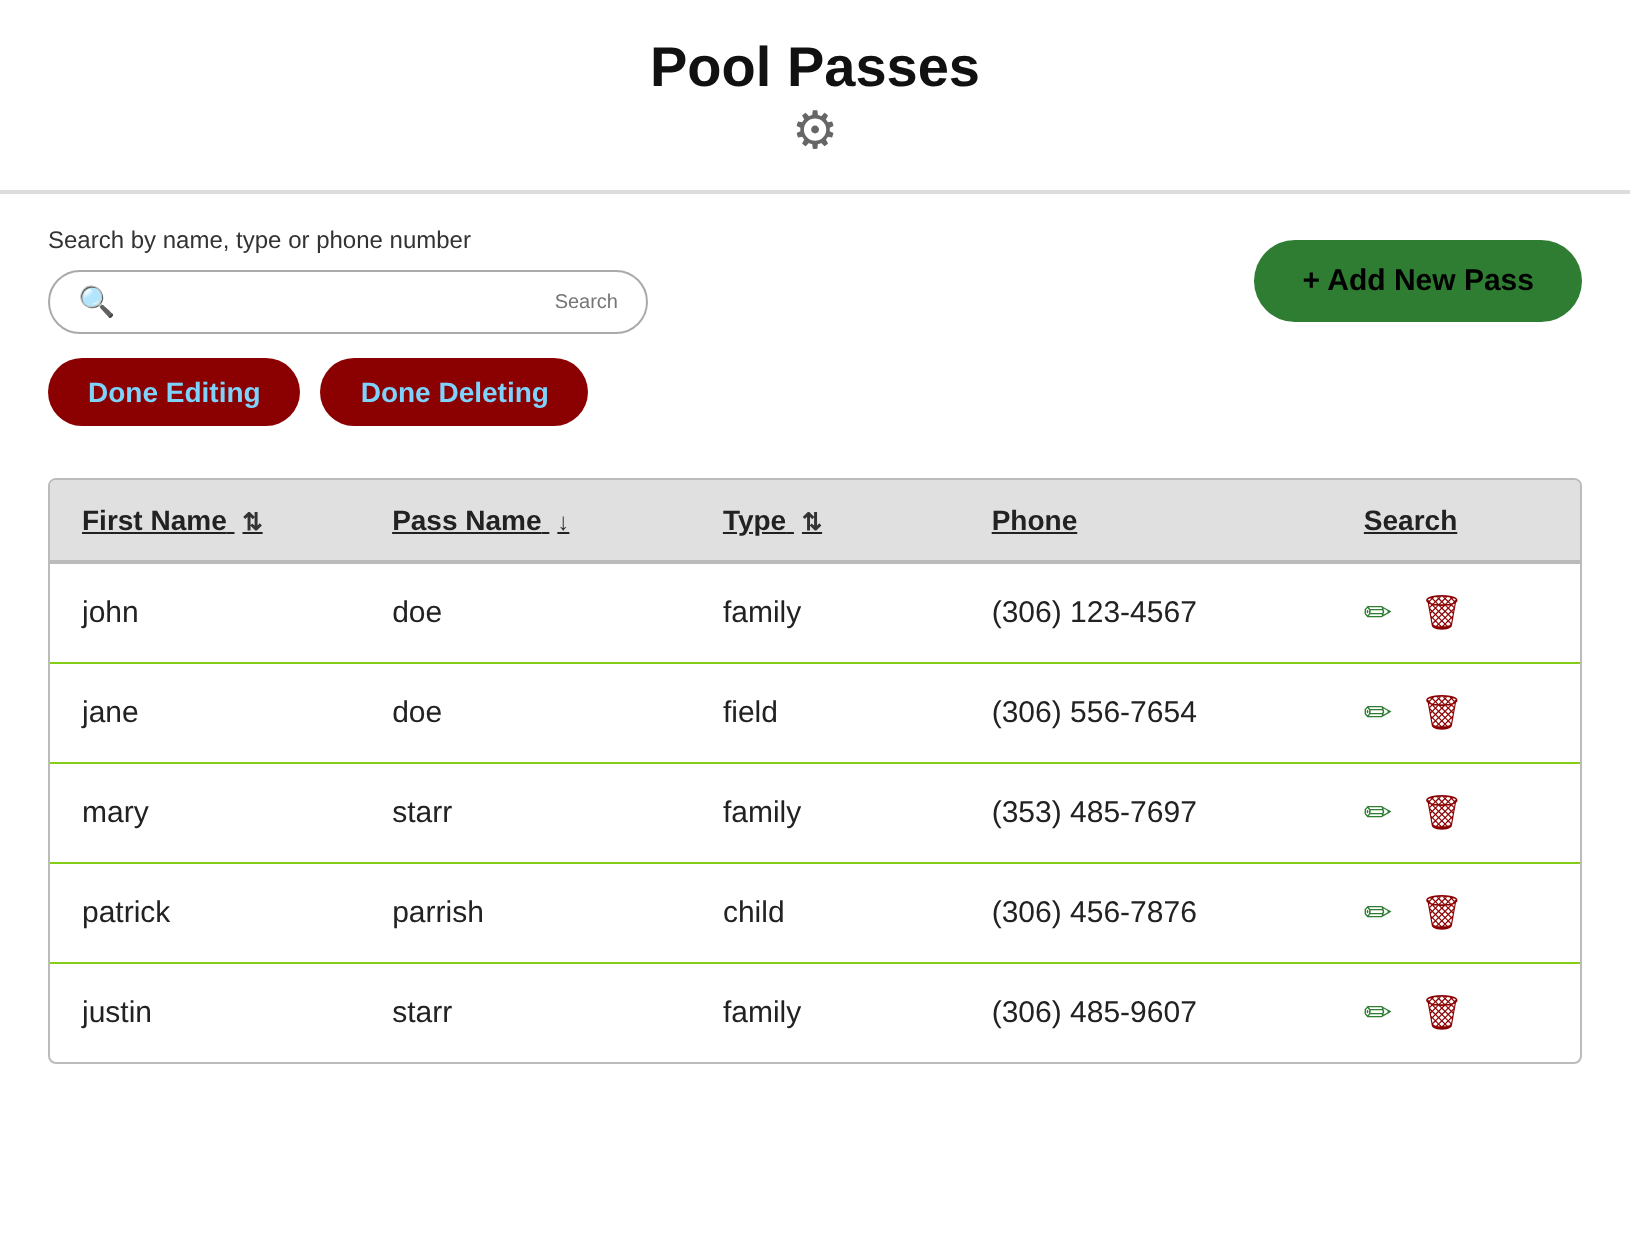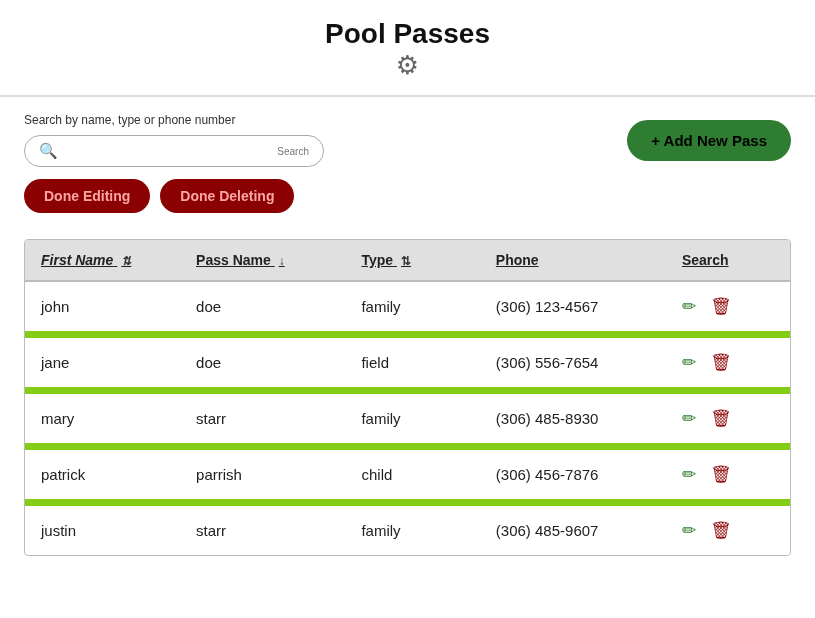--- a/index.html
+++ b/index.html
@@ -87,21 +87,21 @@
     }
 
     .action-buttons {
       display: flex;
       gap: 10px;
       margin-top: 12px;
     }
 
     .done-btn {
       background: #8b0000;
-      color: #fca5a5;
+      color: #7dd3fc;
       border: none;
       border-radius: 20px;
       padding: 9px 20px;
       font-size: 14px;
       font-weight: bold;
       cursor: pointer;
     }
 
     .table-container {
       margin: 16px 24px;
@@ -131,21 +131,21 @@
       cursor: pointer;
     }
 
     thead th .sort-icon {
       margin-left: 4px;
       font-size: 12px;
       color: #333;
     }
 
     tbody tr {
-      border-bottom: 7px solid #84cc16;
+      border-bottom: 1px solid #84cc16;
     }
 
     tbody tr:last-child {
       border-bottom: none;
     }
 
     tbody td {
       padding: 14px 16px;
       color: #222;
     }
@@ -161,21 +161,21 @@
       font-size: 17px;
       cursor: pointer;
     }
 
     .delete-icon {
       color: #8b0000;
       font-size: 17px;
       cursor: pointer;
     }
 
-    .col-first { width: 150px; font-style: italic; }
+    .col-first { width: 150px; }
     .col-last { width: 160px; }
     .col-type { width: 130px; }
     .col-phone { width: 180px; }
     .col-actions { width: 120px; }
   </style>
 </head>
 <body>
 
 <div class="header">
   <span class="page-title">Pool Passes</span>
@@ -246,21 +246,21 @@
       <div class="actions-cell">
         <span class="edit-icon" title="Edit">✏</span>
         <span class="delete-icon" title="Delete">🗑</span>
       </div>
     </td>
         </tr>
         <tr>
           <td>mary</td>
           <td>starr</td>
           <td>family</td>
-          <td>(306) 485-8930</td>
+          <td>(353) 485-7697</td>
           <td>
       <div class="actions-cell">
         <span class="edit-icon" title="Edit">✏</span>
         <span class="delete-icon" title="Delete">🗑</span>
       </div>
     </td>
         </tr>
         <tr>
           <td>patrick</td>
           <td>parrish</td>

